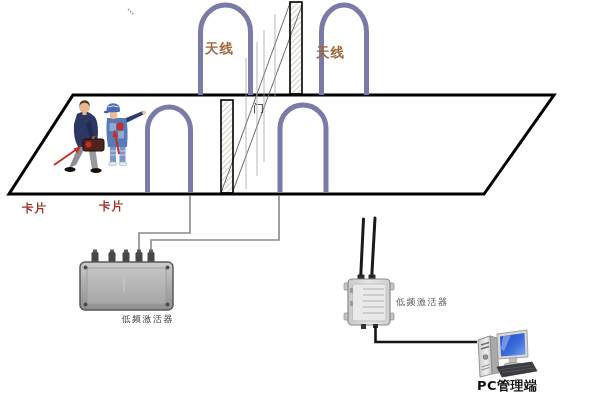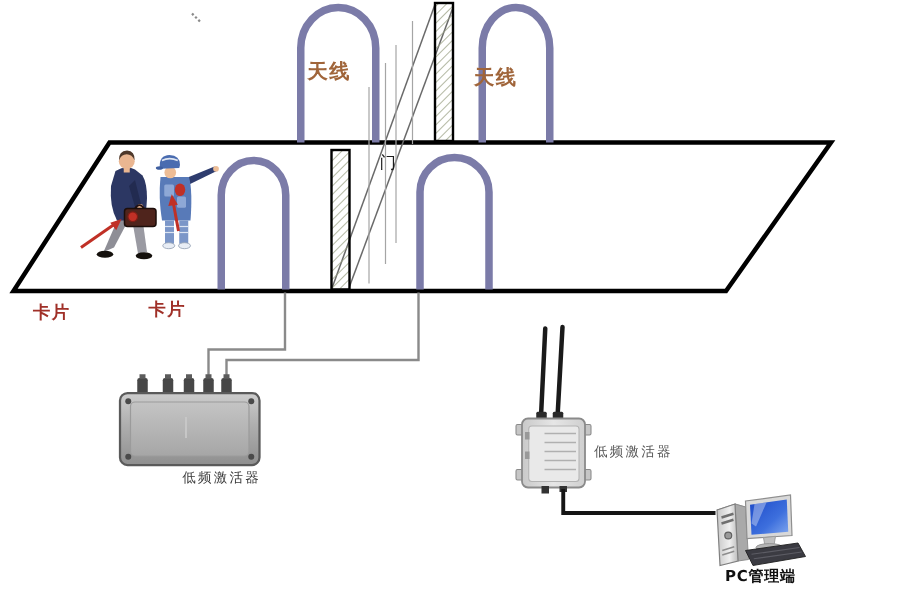--- a/index.html
+++ b/index.html
@@ -8,21 +8,21 @@
     font-family:"DejaVu Sans",sans-serif;
     padding-left:28px;
   }
   #stage svg{position:absolute;left:0;top:0;}
   .lbl{position:absolute;white-space:nowrap;line-height:1.1;}
   .lbl-antenna{font-size:13.5px;font-weight:bold;color:var(--antenna-label,#a0653a);letter-spacing:1px;}
   .lbl-door{font-size:11px;color:#1c1c1c;}
   .lbl-card{font-size:11.5px;font-weight:bold;color:var(--card-label,#a03028);letter-spacing:1px;margin-top:40px;}
   .lbl-device{font-size:9px;color:#3a3a3a;letter-spacing:1.5px;}
   .lbl-reader{font-size:9px;color:#555;letter-spacing:1.5px;}
-  .lbl-pc{font-size:10px;font-weight:bold;color:#101010;letter-spacing:0.5px;}
+  .lbl-pc{font-size:13px;font-weight:bold;color:#101010;letter-spacing:0.5px;}
   #antenna-label-left{left:205px;top:41px;}
   #antenna-label-right{left:316px;top:45px;}
   #door-label{left:253px;top:103px;}
   #card-label-left{left:22px;top:162px;}
   #card-label-right{left:99px;top:160px;}
   #activator-label{left:80px;top:315px;width:94px;text-align:right;}
   #reader-label{left:396px;top:298px;}
   #pc-label{left:477px;top:379px;width:60px;text-align:center;}
 </style>
 </head>

